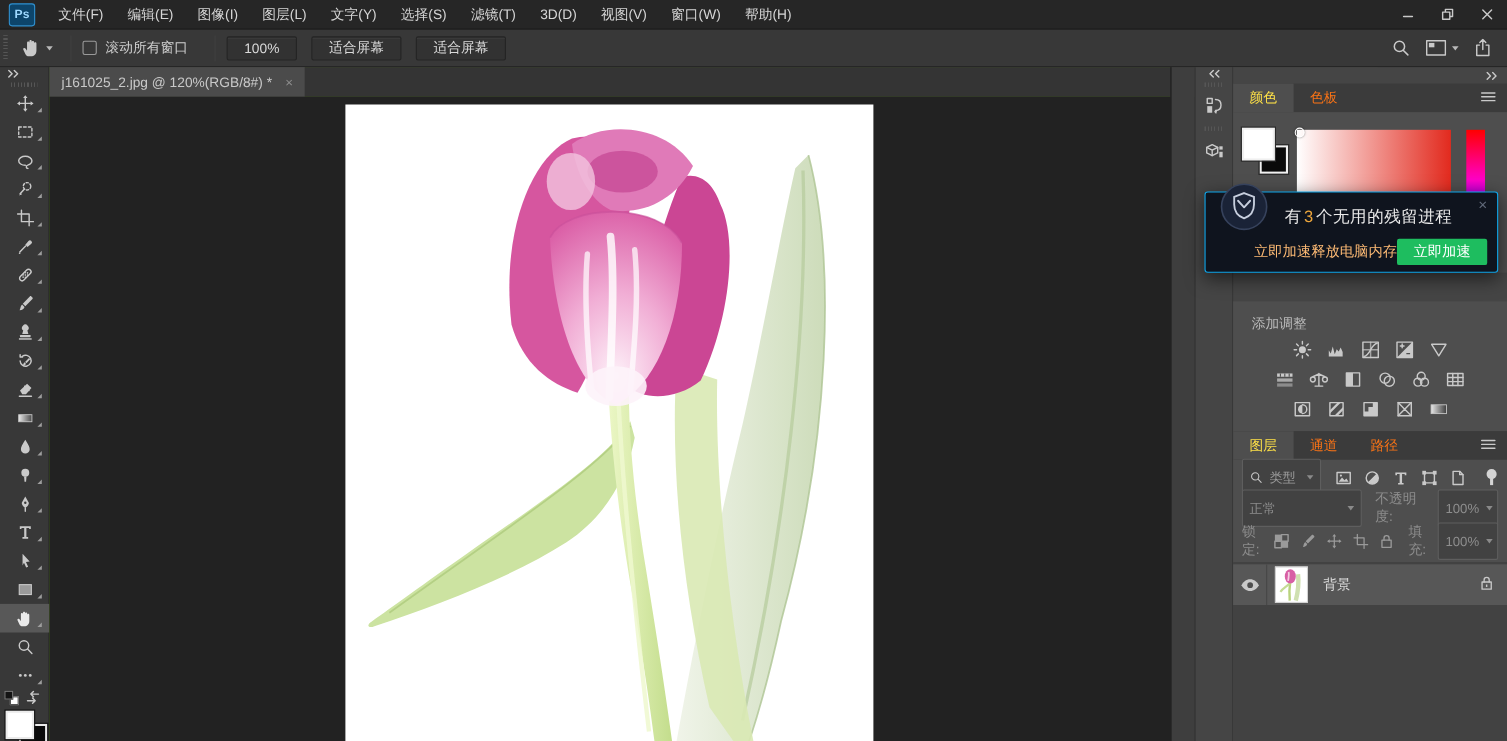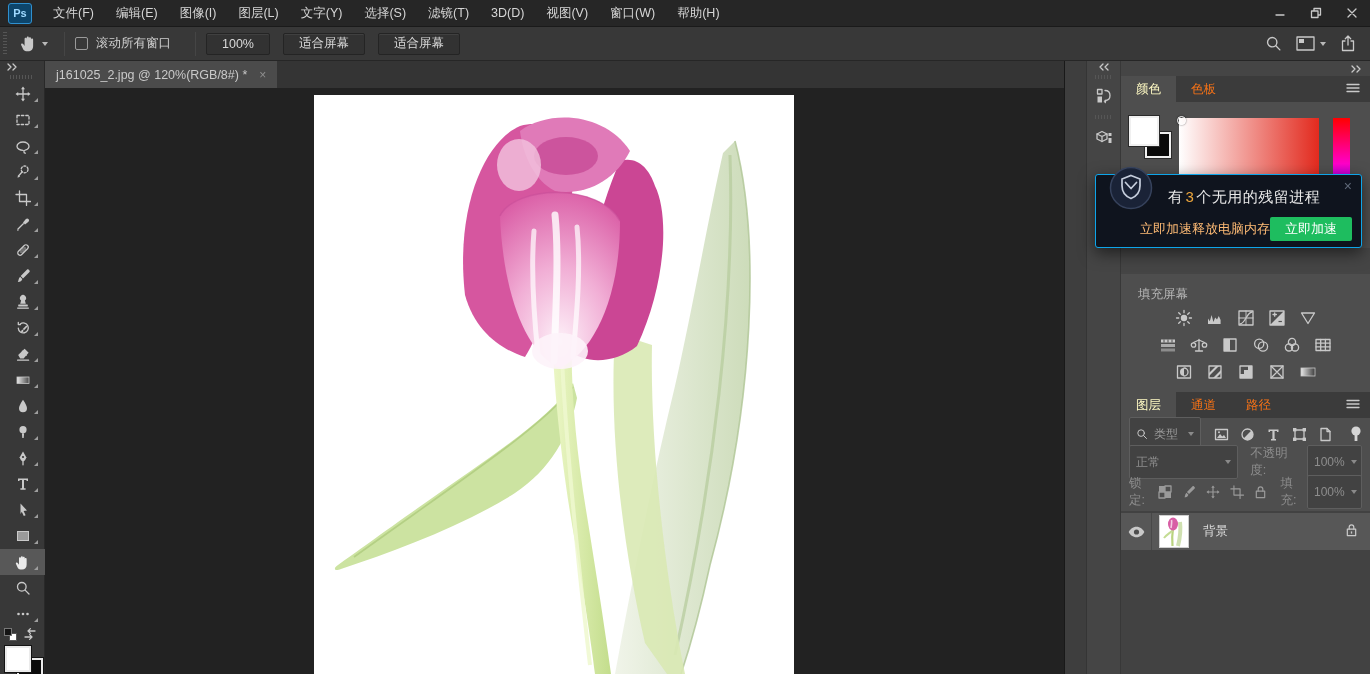--- a/index.html
+++ b/index.html
@@ -47,21 +47,21 @@
   .canvas{position:absolute;left:269px;top:7px;width:480px;height:579px;background:#fff}
 
   
   .edgestrip{position:absolute;top:61px;left:1064px;width:22px;bottom:0;background:#3e3e3e;border-left:1px solid #191919}
   .iconstrip{position:absolute;top:61px;left:1086px;width:34px;bottom:0;background:#454545;border-left:1px solid #353535}
   .istrip-btn{width:34px;height:30px;display:flex;align-items:center;justify-content:center}
   .paneldock{position:absolute;top:61px;left:1120px;width:250px;bottom:0;background:#454545;border-left:1px solid #383838}
   .dockhead{position:absolute;top:0;left:0;right:0;height:15px;display:flex;justify-content:flex-end;align-items:center;padding-right:8px}
   .ptabs{position:absolute;left:0;right:0;height:26px;background:#3b3b3b;display:flex;align-items:stretch}
   .ptab{padding:0 15px;display:flex;align-items:center;color:#f97316;font-size:12.5px}
-  .ptab.active{background:#4e4e4e;color:#fef9c3}
+  .ptab.active{background:#4e4e4e;color:#fde047}
   .burger{margin-left:auto;align-self:center;padding-right:10px}
   .pbody{position:absolute;left:0;right:0;background:#4e4e4e}
 
   
   .fgbg{position:absolute;left:8px;top:14px;width:46px;height:46px}
   .fgbg .f{position:absolute;left:0;top:0;width:30px;height:30px;background:#fff;border:2px solid #f0f0f0;outline:1px solid #2a2a2a;z-index:2}
   .fgbg .b{position:absolute;left:16px;top:16px;width:26px;height:26px;background:#0a0a0a;border:2px solid #f0f0f0;outline:1px solid #2a2a2a}
   .satbox{position:absolute;left:58px;top:16px;width:140px;height:120px;background:linear-gradient(to bottom,rgba(0,0,0,0) 60%,rgba(70,20,20,.35)),linear-gradient(to right,#ffffff,#e22a1e)}
   .satmarker{position:absolute;left:-2px;top:-2px;width:9px;height:9px;border:1.5px solid #fff;border-radius:50%;box-shadow:0 0 2px rgba(0,0,0,.6)}
   .huebar{position:absolute;left:212px;top:16px;width:17px;height:120px;background:linear-gradient(to bottom,#ff0000,#ff00c8 38%,#2a00ff 72%,#0048ff)}
@@ -445,21 +445,21 @@
           <span class="f"></span>
           <span class="b"></span>
         </div>
       <div class="satbox">
           <span class="satmarker"></span>
         </div>
       <div class="huebar"></div>
     </div>
 
     <div class="pbody" style="top:213px;height:118px">
-      <div class="addlabel">填充屏幕</div>
+      <div class="addlabel">添加调整</div>
       <div class="adjrow" style="top:34px">
         <span class="adjbtn">
             <svg width="18" height="18" viewBox="0 0 18 18">
               <circle class="fic" cx="9" cy="9" r="3.2"></circle>
               <path class="sic" d="M9 1.5v2.2M9 14.3v2.2M1.5 9h2.2M14.3 9h2.2M3.7 3.7l1.6 1.6M12.7 12.7l1.6 1.6M14.3 3.7l-1.6 1.6M5.3 12.7l-1.6 1.6"></path>
             </svg>
           </span>
         <span class="adjbtn">
             <svg width="18" height="18" viewBox="0 0 18 18">
               <path class="fic" d="M2 15V9.5l1.8 2.8L5.6 6l1.8 7 1.8-4.5 1.8 2 1.8-3.5 1.8 4V15Z"></path>

